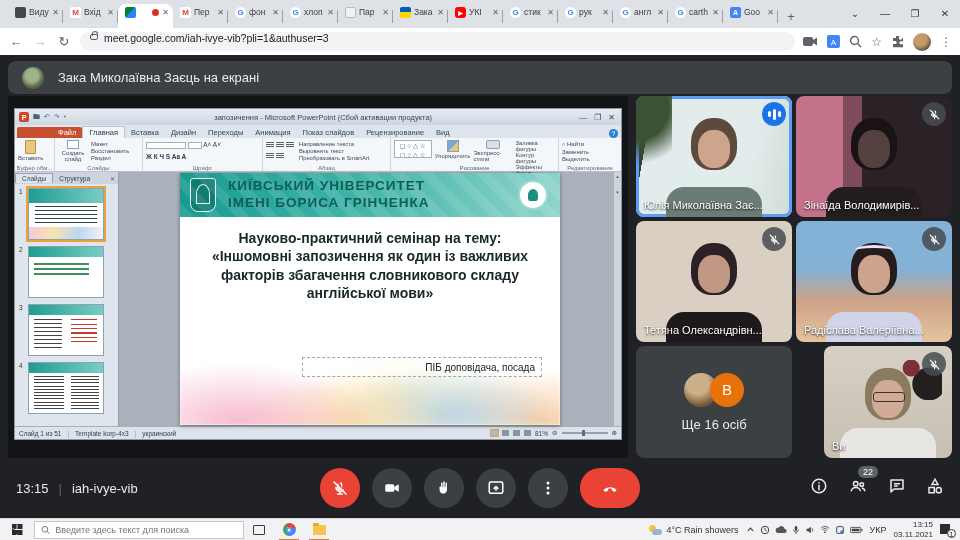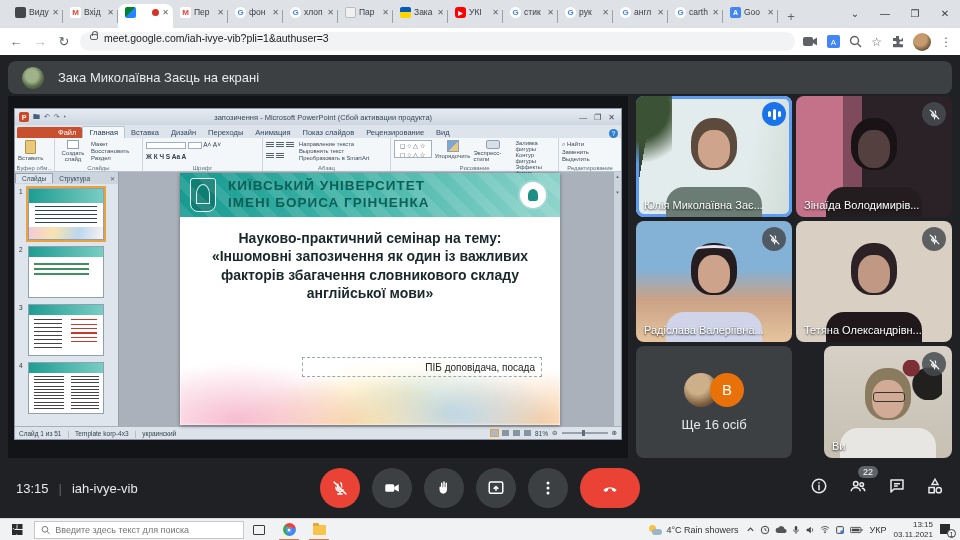--- a/index.html
+++ b/index.html
@@ -506,49 +506,49 @@
           <div class="chip mute">
             <svg width="13" height="13" viewBox="0 0 24 24" fill="none" stroke="#fff" stroke-width="2" stroke-linecap="round">
               <path d="M12 4a3 3 0 0 1 3 3v4a3 3 0 0 1-.5 1.7" fill="#fff" stroke="none"></path>
               <path d="M9 7v4a3 3 0 0 0 3 3" fill="none"></path>
               <path d="M6.5 11a5.5 5.5 0 0 0 9.6 3.6M12 17v3"></path>
               <path d="M4 4l16 16"></path>
             </svg>
           </div>
           <div class="tname">Зінаїда Володимирів...</div>
         </div>
-        <div class="tile scene-sunset">
+        <div class="tile scene-beige">
           <div class="person">
             <div class="torso"></div>
             <div class="head"></div>
           </div>
           <div class="chip mute">
             <svg width="13" height="13" viewBox="0 0 24 24" fill="none" stroke="#fff" stroke-width="2" stroke-linecap="round">
               <path d="M12 4a3 3 0 0 1 3 3v4a3 3 0 0 1-.5 1.7" fill="#fff" stroke="none"></path>
               <path d="M9 7v4a3 3 0 0 0 3 3" fill="none"></path>
               <path d="M6.5 11a5.5 5.5 0 0 0 9.6 3.6M12 17v3"></path>
               <path d="M4 4l16 16"></path>
             </svg>
           </div>
-          <div class="tname">Радіслава Валеріївна...</div>
-        </div>
-        <div class="tile scene-beige">
+          <div class="tname">Тетяна Олександрівн...</div>
+        </div>
+        <div class="tile scene-sunset">
           <div class="person">
             <div class="torso"></div>
             <div class="head"></div>
           </div>
           <div class="chip mute">
             <svg width="13" height="13" viewBox="0 0 24 24" fill="none" stroke="#fff" stroke-width="2" stroke-linecap="round">
               <path d="M12 4a3 3 0 0 1 3 3v4a3 3 0 0 1-.5 1.7" fill="#fff" stroke="none"></path>
               <path d="M9 7v4a3 3 0 0 0 3 3" fill="none"></path>
               <path d="M6.5 11a5.5 5.5 0 0 0 9.6 3.6M12 17v3"></path>
               <path d="M4 4l16 16"></path>
             </svg>
           </div>
-          <div class="tname">Тетяна Олександрівн...</div>
+          <div class="tname">Радіслава Валеріївна...</div>
         </div>
         <div class="tile overflow">
           <div class="ovav">
             <span class="a1"></span>
             <span class="a2">В</span>
           </div>
           <div class="ovlbl">Ще 16 осіб</div>
         </div>
         <div class="tile scene-home">
           <div class="person">

